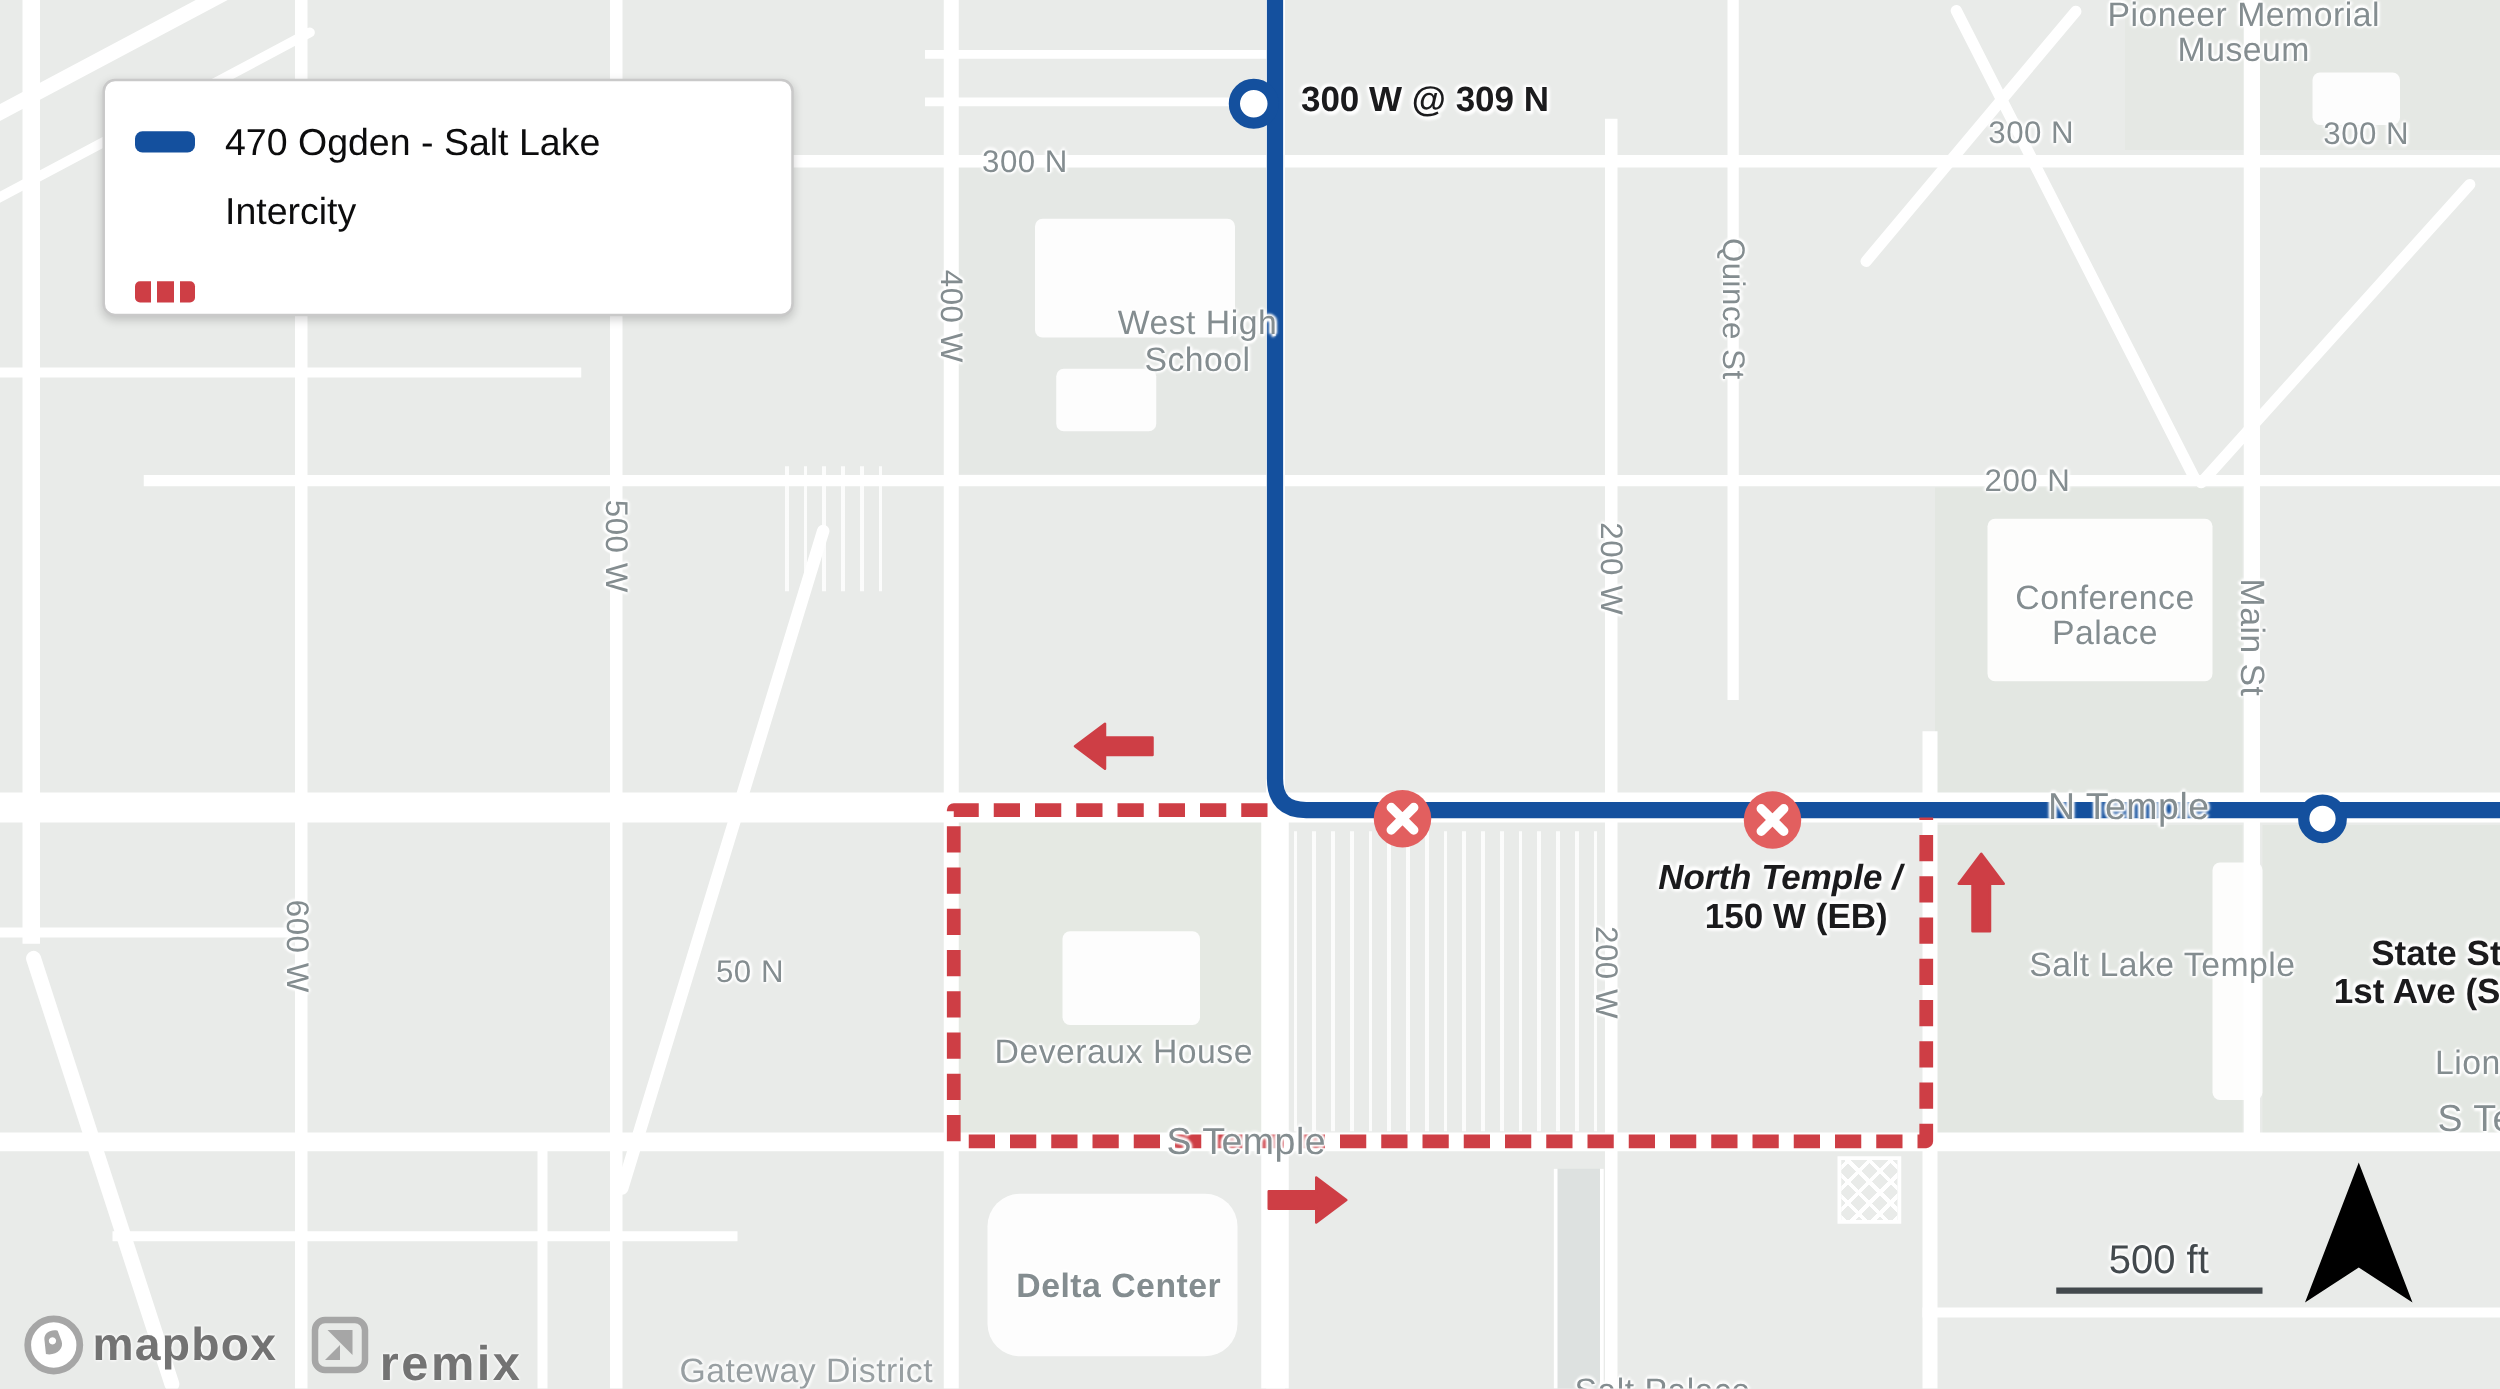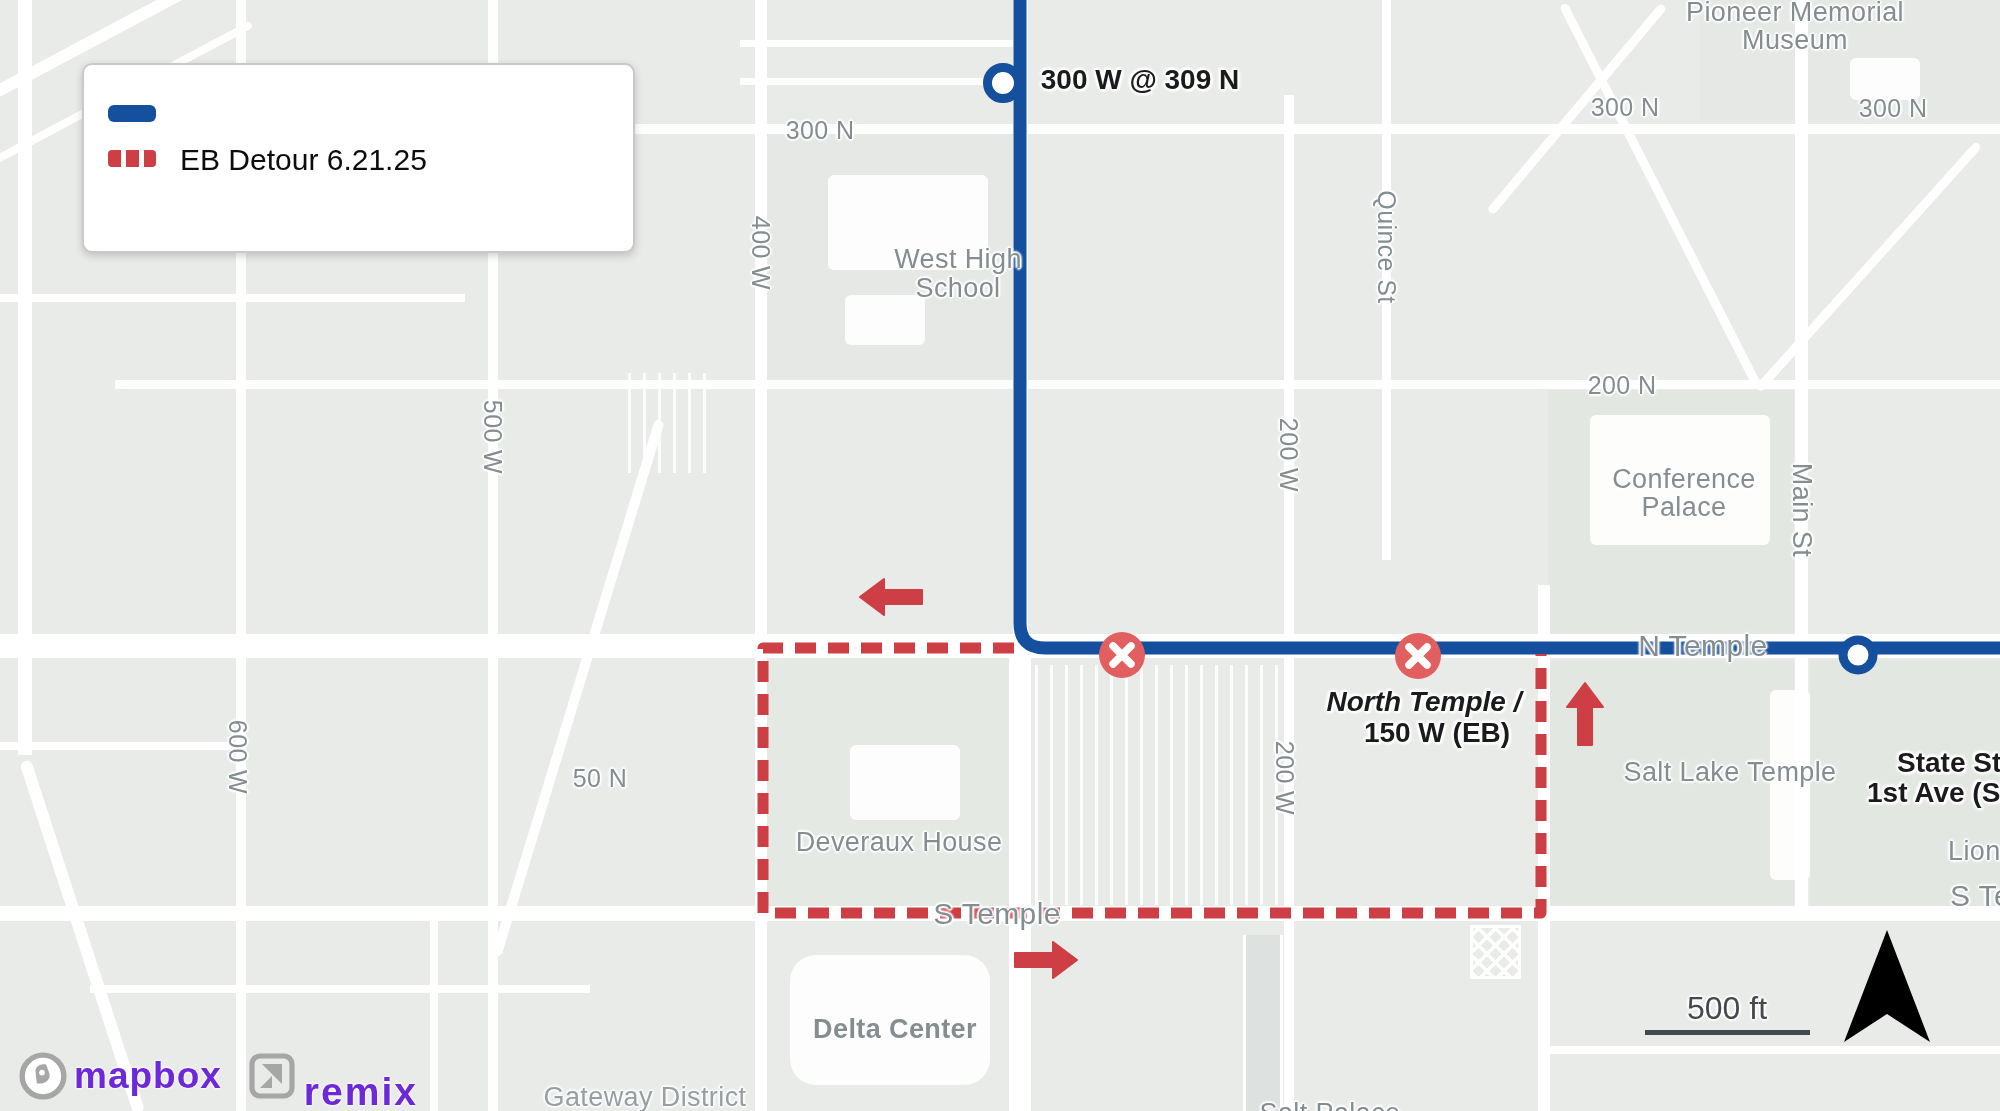--- a/index.html
+++ b/index.html
@@ -66,21 +66,21 @@
   .leg-row{display:flex;align-items:flex-start;margin-bottom:10px;}
   .leg-swatch{width:48px;height:17px;border-radius:6px;background:var(--route-blue);margin:18px 24px 0 0;flex:none;}
   .leg-swatch.dashed{
     background:repeating-linear-gradient(90deg,var(--detour-red) 0 13px,transparent 13px 18px);
     border-radius:4px;
   }
   .leg-text{font-size:30px;color:#0c0c0d;line-height:55px;width:340px;}
   
   #attrib{position:absolute;left:0;top:1046px;height:60px;display:flex;align-items:center;}
   .logo-word{
-    font-size:37px;font-weight:bold;color:#6d28d9;letter-spacing:1px;
+    font-size:37px;font-weight:bold;color:#737373;letter-spacing:1px;
     text-shadow:0 0 3px #fff,0 0 3px #fff;
   }
   .logo-word.remix{font-size:39px;letter-spacing:2px;margin-top:31px;}
   #attrib-strip{
     background:rgba(255,255,255,.55);padding:6px 14px 6px 8px;
     font-size:28px;color:#000;white-space:nowrap;
   }
   .mb-circle{width:50px;height:50px;margin:0 6px 0 18px;flex:none;}
   .rx-square{width:48px;height:48px;margin:0 8px 0 26px;flex:none;}
   
@@ -198,24 +198,24 @@
 
   <div class="stoplbl" style="left:1140px;top:80px;">300 W @ 309 N</div>
   <div class="stoplbl" style="left:1424px;top:702px;font-style:italic;">North Temple /</div>
   <div class="stoplbl" style="left:1437px;top:733px;">150 W (EB)</div>
   <div class="stoplbl la" style="left:1897px;top:763px;">State St</div>
   <div class="stoplbl la" style="left:1867px;top:793px;">1st Ave (SB</div>
 
   <div id="legend">
     <div class="leg-row">
       <div class="leg-swatch"></div>
+      <div class="leg-text">470 Ogden - Salt Lake Intercity</div>
     </div>
     <div class="leg-row">
       <div class="leg-swatch dashed"></div>
-      <div class="leg-text">EB Detour 6.21.25</div>
     </div>
   </div>
 
   <div id="scale-label">500 ft</div>
 
   <div id="attrib">
     <svg class="mb-circle" viewBox="0 0 24 24">
       <circle cx="12" cy="12" r="10" fill="#fff" stroke="#a6a6a6" stroke-width="2.6"></circle>
       <path d="M13.5 6.5 L15 10.5 C16 13.5 13 16.2 9 15.5 L8.4 9.8 C8.2 7.4 11 5.8 13.5 6.5 Z M11.5 9 a1.4 1.4 0 1 0 .01 0 Z" fill="#a6a6a6"></path>
     </svg>

